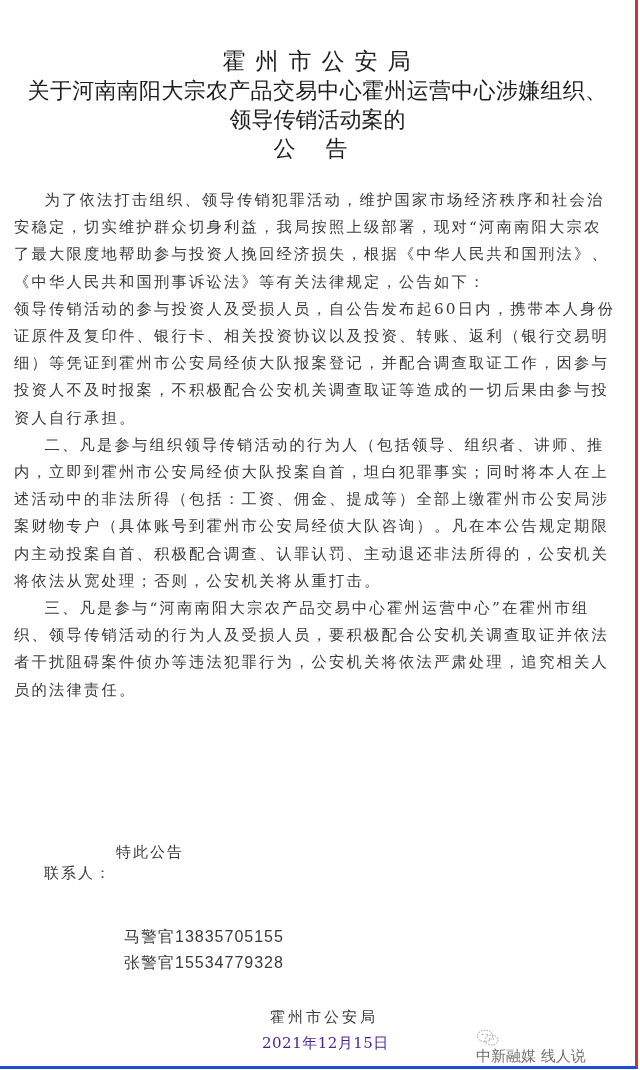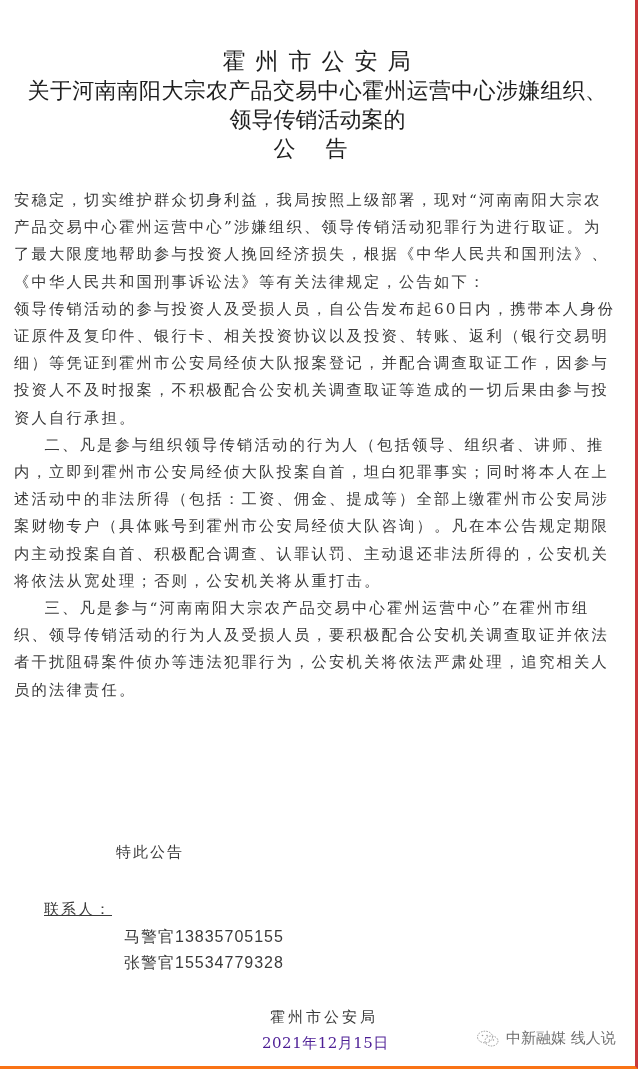--- a/index.html
+++ b/index.html
@@ -1,66 +1,66 @@
 <!DOCTYPE html>
 <html><head>
   <meta charset="utf-8">
   <style>
     html, body { margin: 0; padding: 0; background: #ffffff; }
     body { width: 640px; height: 1070px; position: relative; overflow: hidden; }
     .page {
       position: absolute; left: 0; top: 0; width: 635px; height: 1066px;
-      border-right: 3px solid #c8383a; border-bottom: 3px solid #f97316;
+      border-right: 3px solid #c8383a; border-bottom: 3px solid #1d4ed8;
       background: #ffffff;
     }
     .title-block { position: absolute; left: 0; top: 47px; width: 635px; text-align: center;
       font-family: "DejaVu Sans", sans-serif; color: #1e1e1e; }
     .t1 { font-size: 23px; letter-spacing: 10px; line-height: 29px; height: 29px; padding-left: 8px; }
     .t2 { font-size: 22px; line-height: 29px; height: 29px; white-space: nowrap; letter-spacing: 0.3px; }
     .t3 { font-size: 22px; line-height: 29px; height: 29px; }
     .t4 { font-size: 22px; line-height: 29px; height: 29px; letter-spacing: 30px; padding-left: 16px; }
 
     .body { position: absolute; left: 14px; top: 187px; width: 614px;
       font-family: "DejaVu Serif", serif; color: #3a3a3a; font-size: 15.3px; line-height: 27.2px;
       letter-spacing: 2.2px; text-align: justify; }
     .para { margin: 0; text-indent: 2em; }
     .line { display: block; white-space: nowrap; text-indent: 0; }
 
     .closing { position: absolute; left: 116px; top: 843px; font-family: "DejaVu Serif", serif;
       color: #3a3a3a; font-size: 15px; letter-spacing: 2px; }
-    .contact-label { position: absolute; left: 44px; top: 900px; font-family: "DejaVu Serif", serif;
-      color: #3a3a3a; font-size: 15px; letter-spacing: 2px; text-decoration: underline; }
+    .contact-label { position: absolute; left: 44px; top: 864px; font-family: "DejaVu Serif", serif;
+      color: #3a3a3a; font-size: 15px; letter-spacing: 2px; }
     .contact { position: absolute; left: 104px; font-family: Liberation Sans, sans-serif;
       color: #3a3a3a; font-size: 16px; letter-spacing: 1px; margin-left: 20px; }
     .c1 { top: 927px; }
     .c2 { top: 953px; }
     .sign-org { position: absolute; left: 270px; top: 1008px; font-family: "DejaVu Serif", serif;
       color: #3a3a3a; font-size: 15px; letter-spacing: 3px; }
     .sign-date { position: absolute; left: 262px; top: 1034px; font-family: "DejaVu Serif", serif;
       color: #4c1d95; font-size: 15px; letter-spacing: 0.5px; }
-    .watermark { position: absolute; left: 476px; top: 1029px; display: flex; align-items: center;
-      font-family: "DejaVu Sans", sans-serif; color: #6e6e6e; font-size: 15px; }
+    .watermark { position: absolute; left: 476px; top: 1029px; display: flex; 
+      font-family: "DejaVu Sans", sans-serif; color: #6e6e6e; font-size: 15px; flex-direction: column; }
     .wm-icon { width: 24px; height: 18px; margin-right: 6px; }
   </style>
 </head>
 <body>
 
 <div class="page">
 
   <div class="title-block">
     <div class="t1">霍州市公安局</div>
     <div class="t2">关于河南南阳大宗农产品交易中心霍州运营中心涉嫌组织、</div>
     <div class="t3">领导传销活动案的</div>
     <div class="t4">公告</div>
   </div>
 
   <div class="body">
     <p class="para">
+      <span class="line" style="padding-left:2em">为了依法打击组织、领导传销犯罪活动，维护国家市场经济秩序和社会治</span>
       <span class="line">安稳定，切实维护群众切身利益，我局按照上级部署，现对“河南南阳大宗农</span>
-      <span class="line">产品交易中心霍州运营中心”涉嫌组织、领导传销活动犯罪行为进行取证。为</span>
       <span class="line">了最大限度地帮助参与投资人挽回经济损失，根据《中华人民共和国刑法》、</span>
       <span class="line">《中华人民共和国刑事诉讼法》等有关法律规定，公告如下：</span>
     </p>
     <p class="para">
       <span class="line">领导传销活动的参与投资人及受损人员，自公告发布起60日内，携带本人身份</span>
       <span class="line">证原件及复印件、银行卡、相关投资协议以及投资、转账、返利（银行交易明</span>
       <span class="line">细）等凭证到霍州市公安局经侦大队报案登记，并配合调查取证工作，因参与</span>
       <span class="line">投资人不及时报案，不积极配合公安机关调查取证等造成的一切后果由参与投</span>
       <span class="line">资人自行承担。</span>
     </p>

